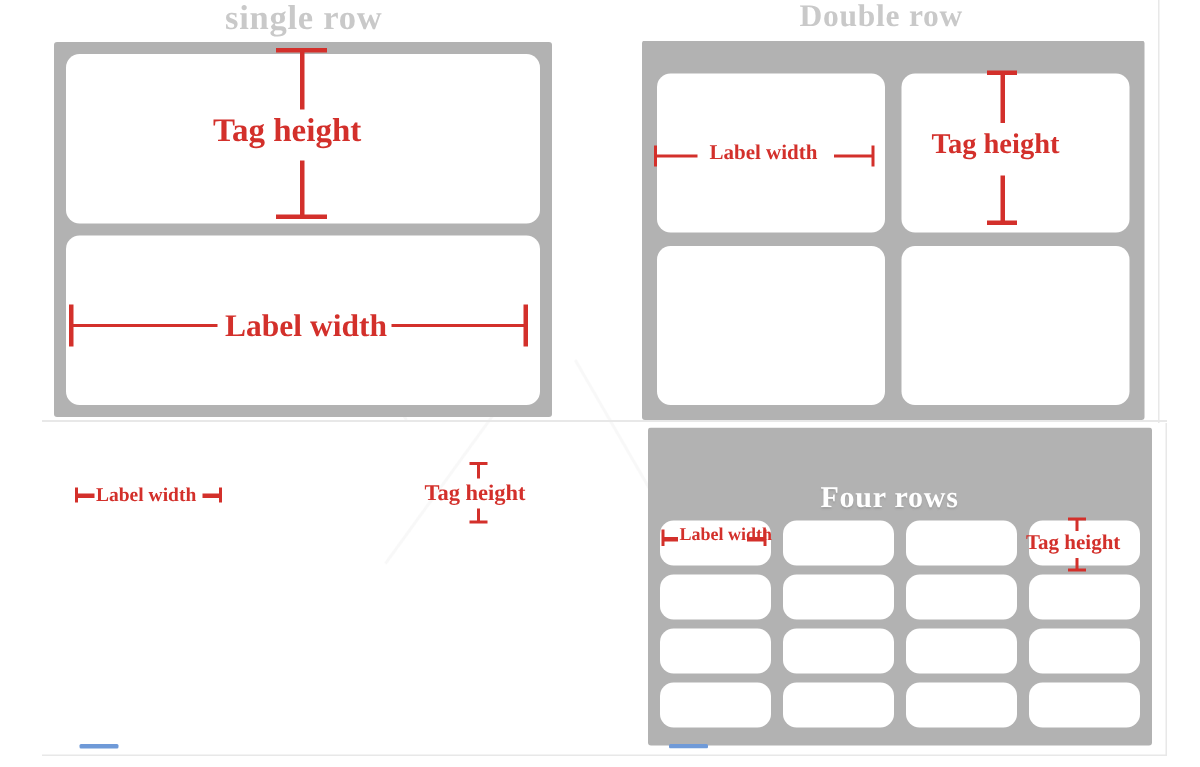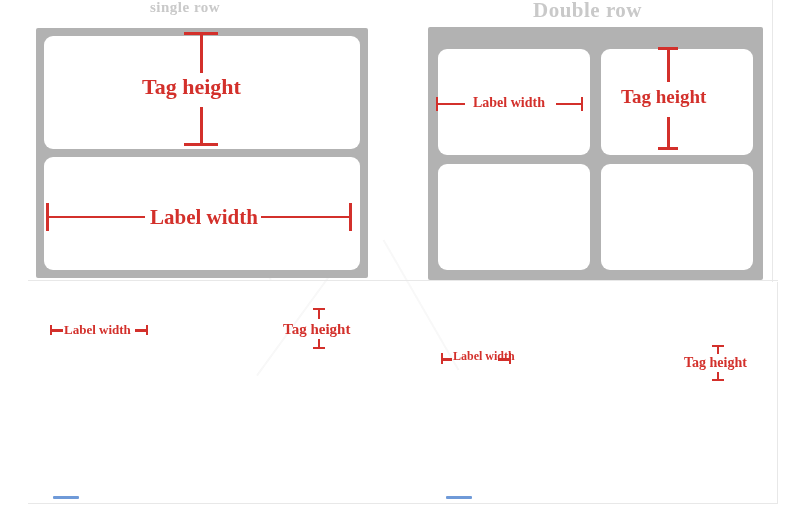--- a/index.html
+++ b/index.html
@@ -46,21 +46,21 @@
     <i style="left:300px;top:240px;width:2px;height:150px;transform:rotate(36deg);"></i>
     <i style="left:420px;top:230px;width:2px;height:150px;transform:rotate(-30deg);"></i>
     <i style="left:600px;top:70px;width:2px;height:120px;transform:rotate(30deg);"></i>
   </div>
 
   <div class="hairline" style="left:772px;top:0px;width:1px;height:282px;"></div>
   <div class="hairline" style="left:28px;top:280px;width:750px;height:1px;"></div>
   <div class="hairline" style="left:28px;top:503px;width:750px;height:1px;"></div>
   <div class="hairline" style="left:777px;top:282px;width:1px;height:222px;"></div>
 
-  <div class="title-out" style="left:150px;top:-1px;font-size:15px;">single row</div>
+  <div class="title-out" style="left:150px;top:-1px;font-size:23px;">single row</div>
 
   <div class="panel" style="left:36px;top:28px;width:332px;height:250px;">
       <div class="cell" style="left:8px;top:8px;width:316px;height:113px;"></div>
       <div class="cell" style="left:8px;top:129px;width:316px;height:113px;"></div>
   </div>
 
   <div>
     <div class="cap-h" style="left:184px;top:32px;width:34px;height:3px;"></div>
     <div class="vline" style="left:200px;top:33px;width:3px;height:40px;"></div>
     <div class="ann-text" style="left:142px;top:74px;font-size:22px;">Tag height</div>
@@ -113,20 +113,43 @@
   <div>
     <div class="cap-h" style="left:313px;top:308px;width:12px;height:2px;"></div>
     <div class="vline" style="left:318px;top:309px;width:2px;height:10px;"></div>
     <div class="ann-text" style="left:283px;top:321px;font-size:15px;">Tag height</div>
     <div class="vline" style="left:318px;top:339px;width:2px;height:9px;"></div>
     <div class="cap-h" style="left:313px;top:347px;width:12px;height:2px;"></div>
   </div>
 
   <div class="bluebar" style="left:53px;top:496px;width:26px;height:3px;"></div>
 
+  <div class="panel" style="left:432px;top:285px;width:336px;height:212px;">
+      <div class="title-in" style="left:115px;top:36px;font-size:20px;">Four rows</div>
+
+      <div class="cell" style="left:8px;top:62px;width:74px;height:30px;"></div>
+      <div class="cell" style="left:90px;top:62px;width:74px;height:30px;"></div>
+      <div class="cell" style="left:172px;top:62px;width:74px;height:30px;"></div>
+      <div class="cell" style="left:254px;top:62px;width:74px;height:30px;"></div>
+
+      <div class="cell" style="left:8px;top:98px;width:74px;height:30px;"></div>
+      <div class="cell" style="left:90px;top:98px;width:74px;height:30px;"></div>
+      <div class="cell" style="left:172px;top:98px;width:74px;height:30px;"></div>
+      <div class="cell" style="left:254px;top:98px;width:74px;height:30px;"></div>
+
+      <div class="cell" style="left:8px;top:134px;width:74px;height:30px;"></div>
+      <div class="cell" style="left:90px;top:134px;width:74px;height:30px;"></div>
+      <div class="cell" style="left:172px;top:134px;width:74px;height:30px;"></div>
+      <div class="cell" style="left:254px;top:134px;width:74px;height:30px;"></div>
+
+      <div class="cell" style="left:8px;top:170px;width:74px;height:30px;"></div>
+      <div class="cell" style="left:90px;top:170px;width:74px;height:30px;"></div>
+      <div class="cell" style="left:172px;top:170px;width:74px;height:30px;"></div>
+      <div class="cell" style="left:254px;top:170px;width:74px;height:30px;"></div>
+  </div>
 
   <div>
     <div class="cap-v" style="left:441px;top:353px;width:2px;height:11px;"></div>
     <div class="hline" style="left:442px;top:358px;width:10px;height:3px;"></div>
     <div class="ann-text" style="left:453px;top:349px;font-size:12px;">Label width</div>
     <div class="hline" style="left:498px;top:358px;width:12px;height:3px;"></div>
     <div class="cap-v" style="left:509px;top:353px;width:2px;height:11px;"></div>
   </div>
 
   <div>

